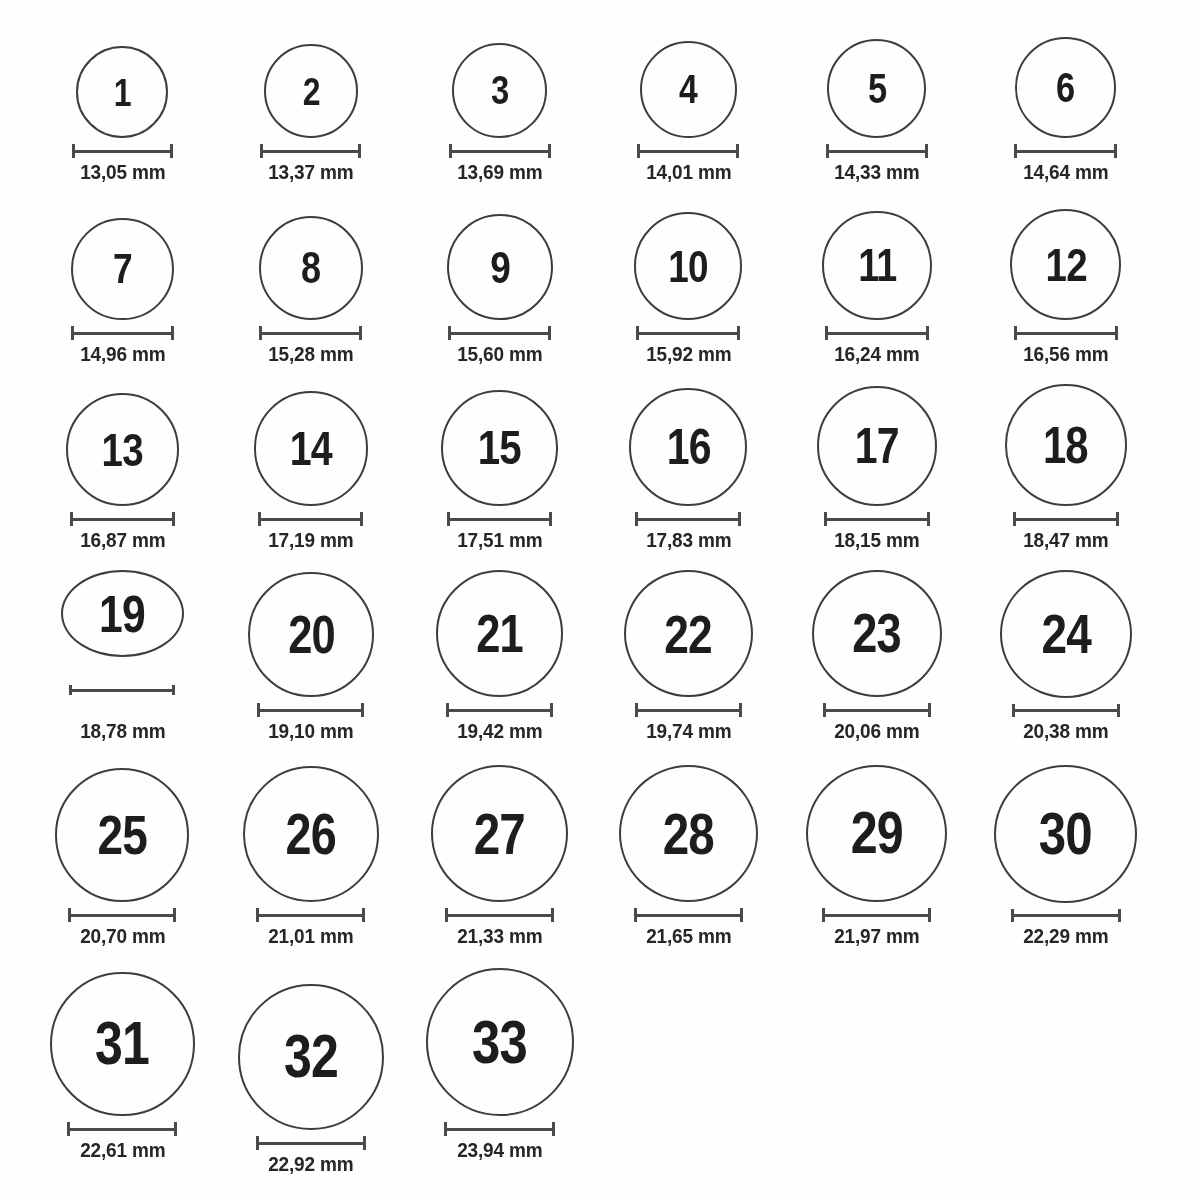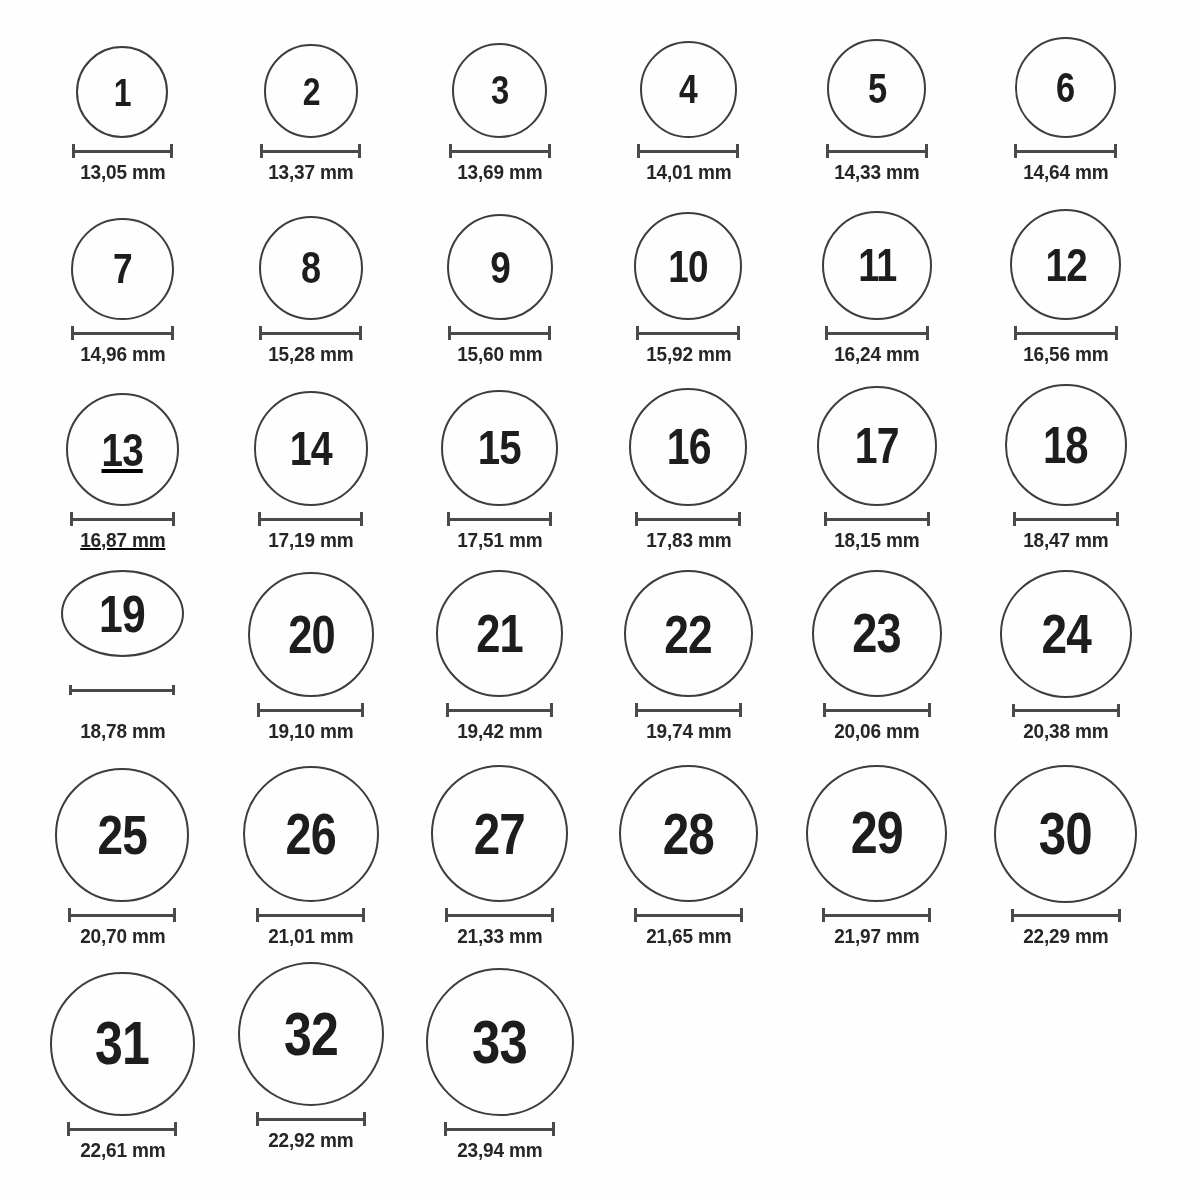--- a/index.html
+++ b/index.html
@@ -151,21 +151,21 @@
   </div>
 
   <div class="cell" style="padding-bottom: 14px;">
     <div class="circle" style="width: 111.25px; height: 111.25px;">
       <span class="num" style="font-size: 47px;">12</span>
     </div>
     <div class="bar" style="width: 104px;"></div>
     <div class="label">16,56 mm</div>
   </div>
 
-  <div class="cell" style="padding-bottom: 18px; text-decoration: underline;">
+  <div class="cell" style="padding-bottom: 18px;">
     <div class="circle" style="width: 113px; height: 113px;">
       <span class="num" style="font-size: 47px;">13</span>
     </div>
     <div class="bar" style="width: 105px;"></div>
     <div class="label">16,87 mm</div>
   </div>
 
   <div class="cell" style="padding-bottom: 18px;">
     <div class="circle" style="width: 114.75px; height: 114.75px;">
       <span class="num" style="font-size: 48px;">14</span>
@@ -303,21 +303,21 @@
   </div>
 
   <div class="cell" style="padding-bottom: 38px;">
     <div class="circle" style="width: 144.5px; height: 144.5px;">
       <span class="num" style="font-size: 61px;">31</span>
     </div>
     <div class="bar" style="width: 110px;"></div>
     <div class="label">22,61 mm</div>
   </div>
 
-  <div class="cell" style="padding-bottom: 48px;">
+  <div class="cell" style="padding-bottom: 24px;">
     <div class="circle" style="width: 146.25px; height: 146.25px;">
       <span class="num" style="font-size: 61px;">32</span>
     </div>
     <div class="bar" style="width: 110px;"></div>
     <div class="label">22,92 mm</div>
   </div>
 
   <div class="cell" style="padding-bottom: 38px; align-items: center;">
     <div class="circle" style="width: 148px; height: 148px;">
       <span class="num" style="font-size: 62px;">33</span>

